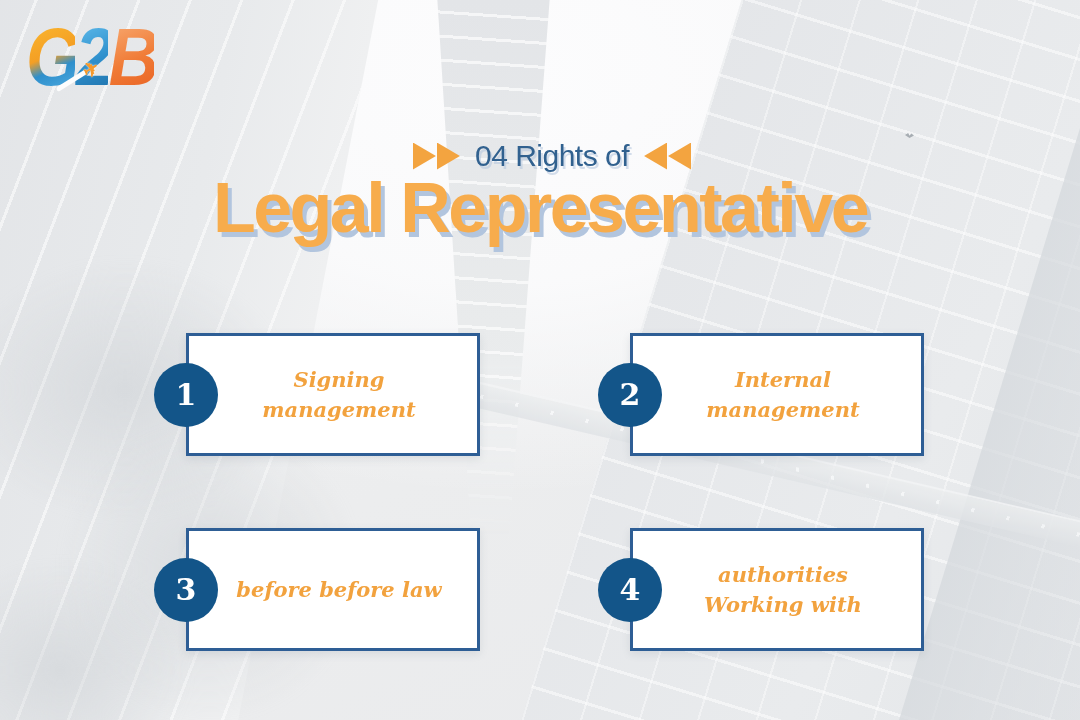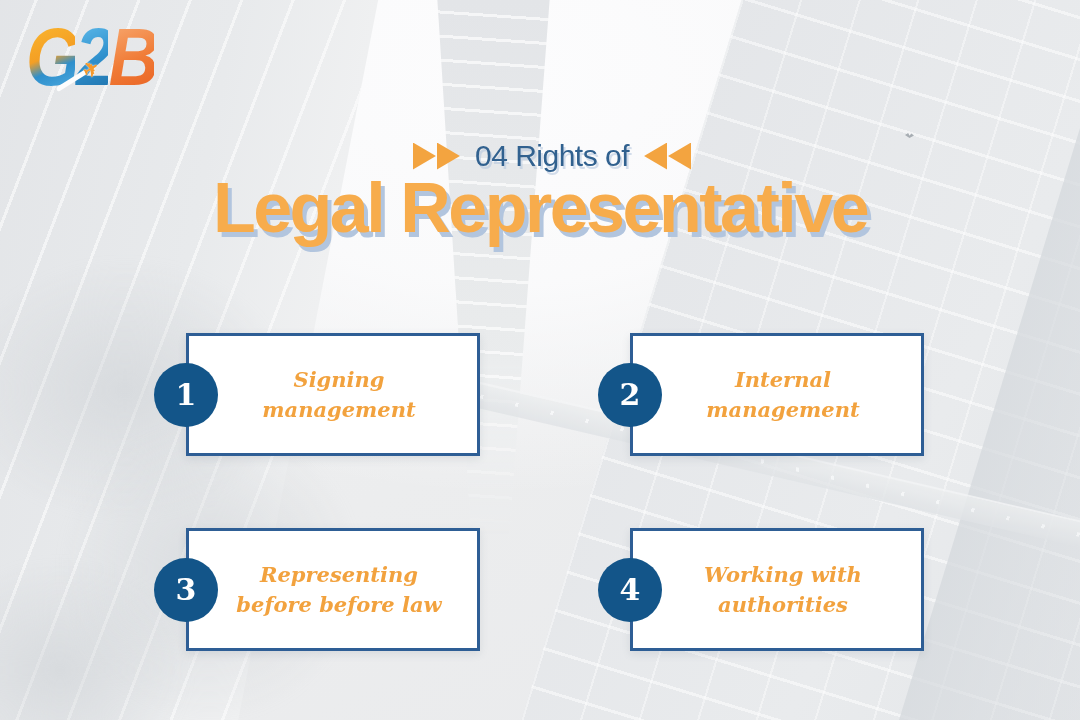--- a/index.html
+++ b/index.html
@@ -202,28 +202,27 @@
       <span>Internal</span>
       <span>management</span>
     </div>
   </div>
 
   <div class="card card-3">
     <div class="badge">
       <span>3</span>
     </div>
     <div class="card-text">
-      <span>Representing</span>
       <span>before before law</span>
     </div>
   </div>
 
   <div class="card card-4">
     <div class="badge">
       <span>4</span>
     </div>
     <div class="card-text">
+      <span>authorities</span>
       <span>Working with</span>
-      <span>authorities</span>
     </div>
   </div>
 
 </div>
 
 </body></html>

